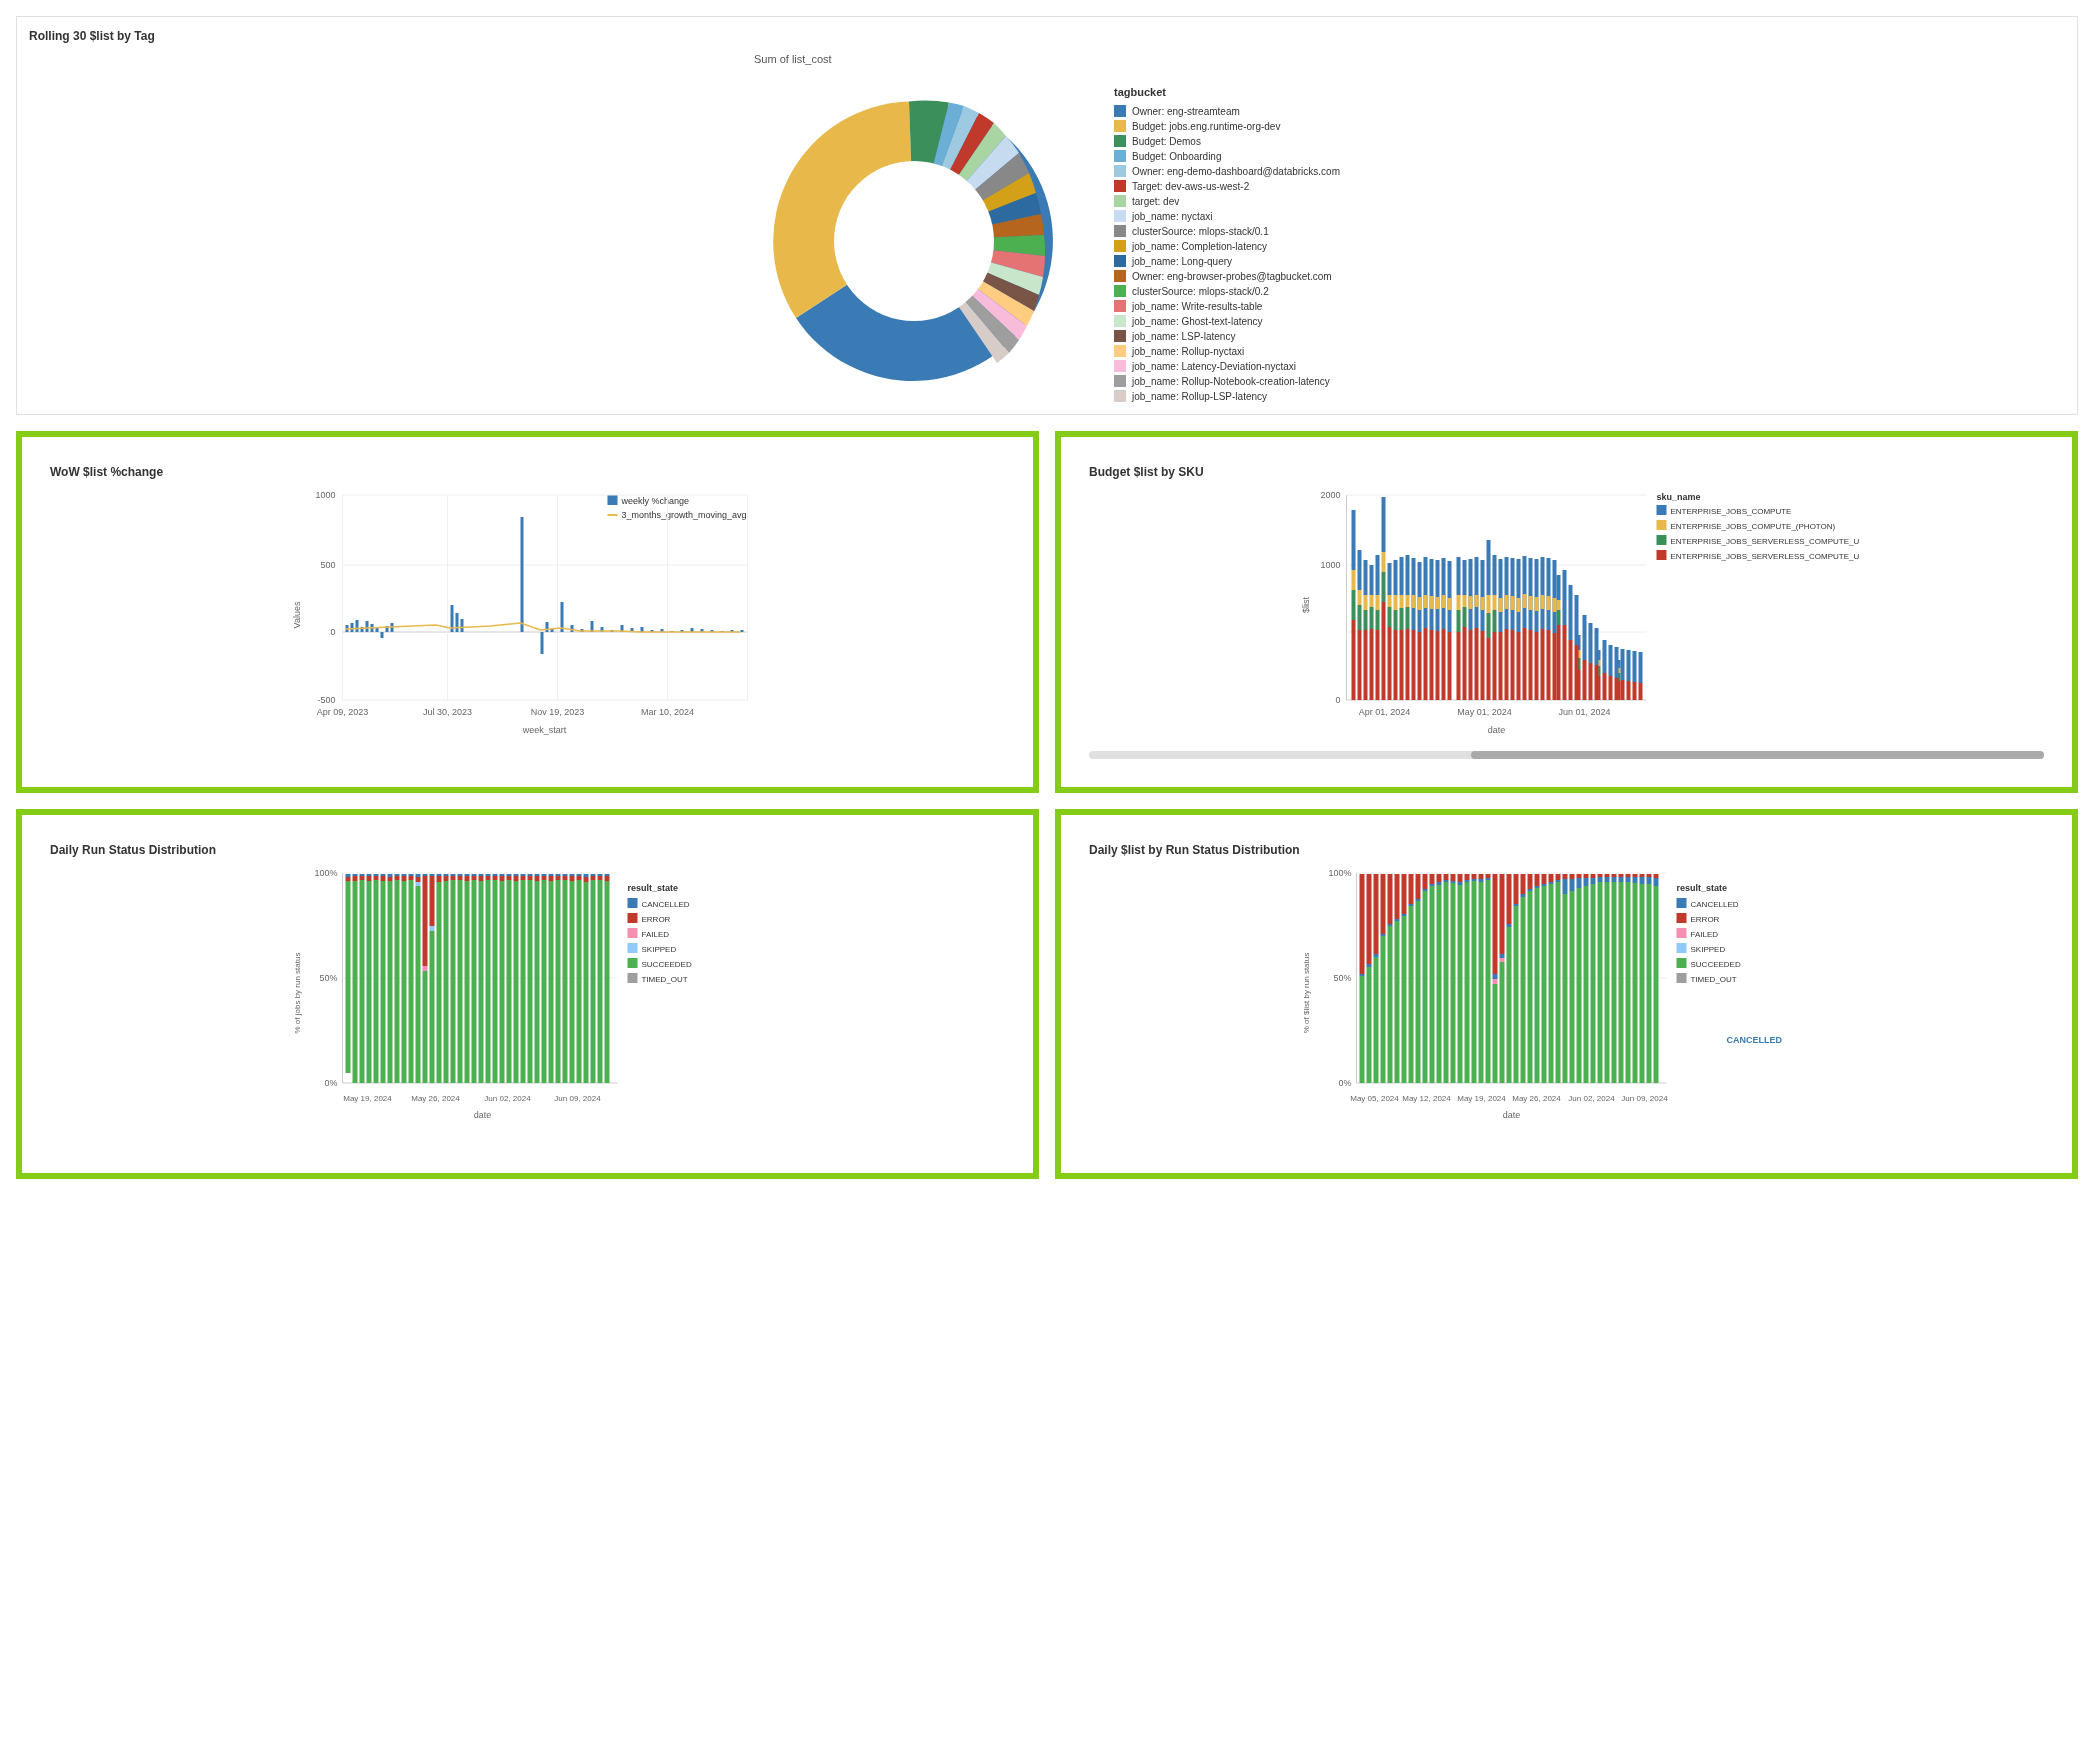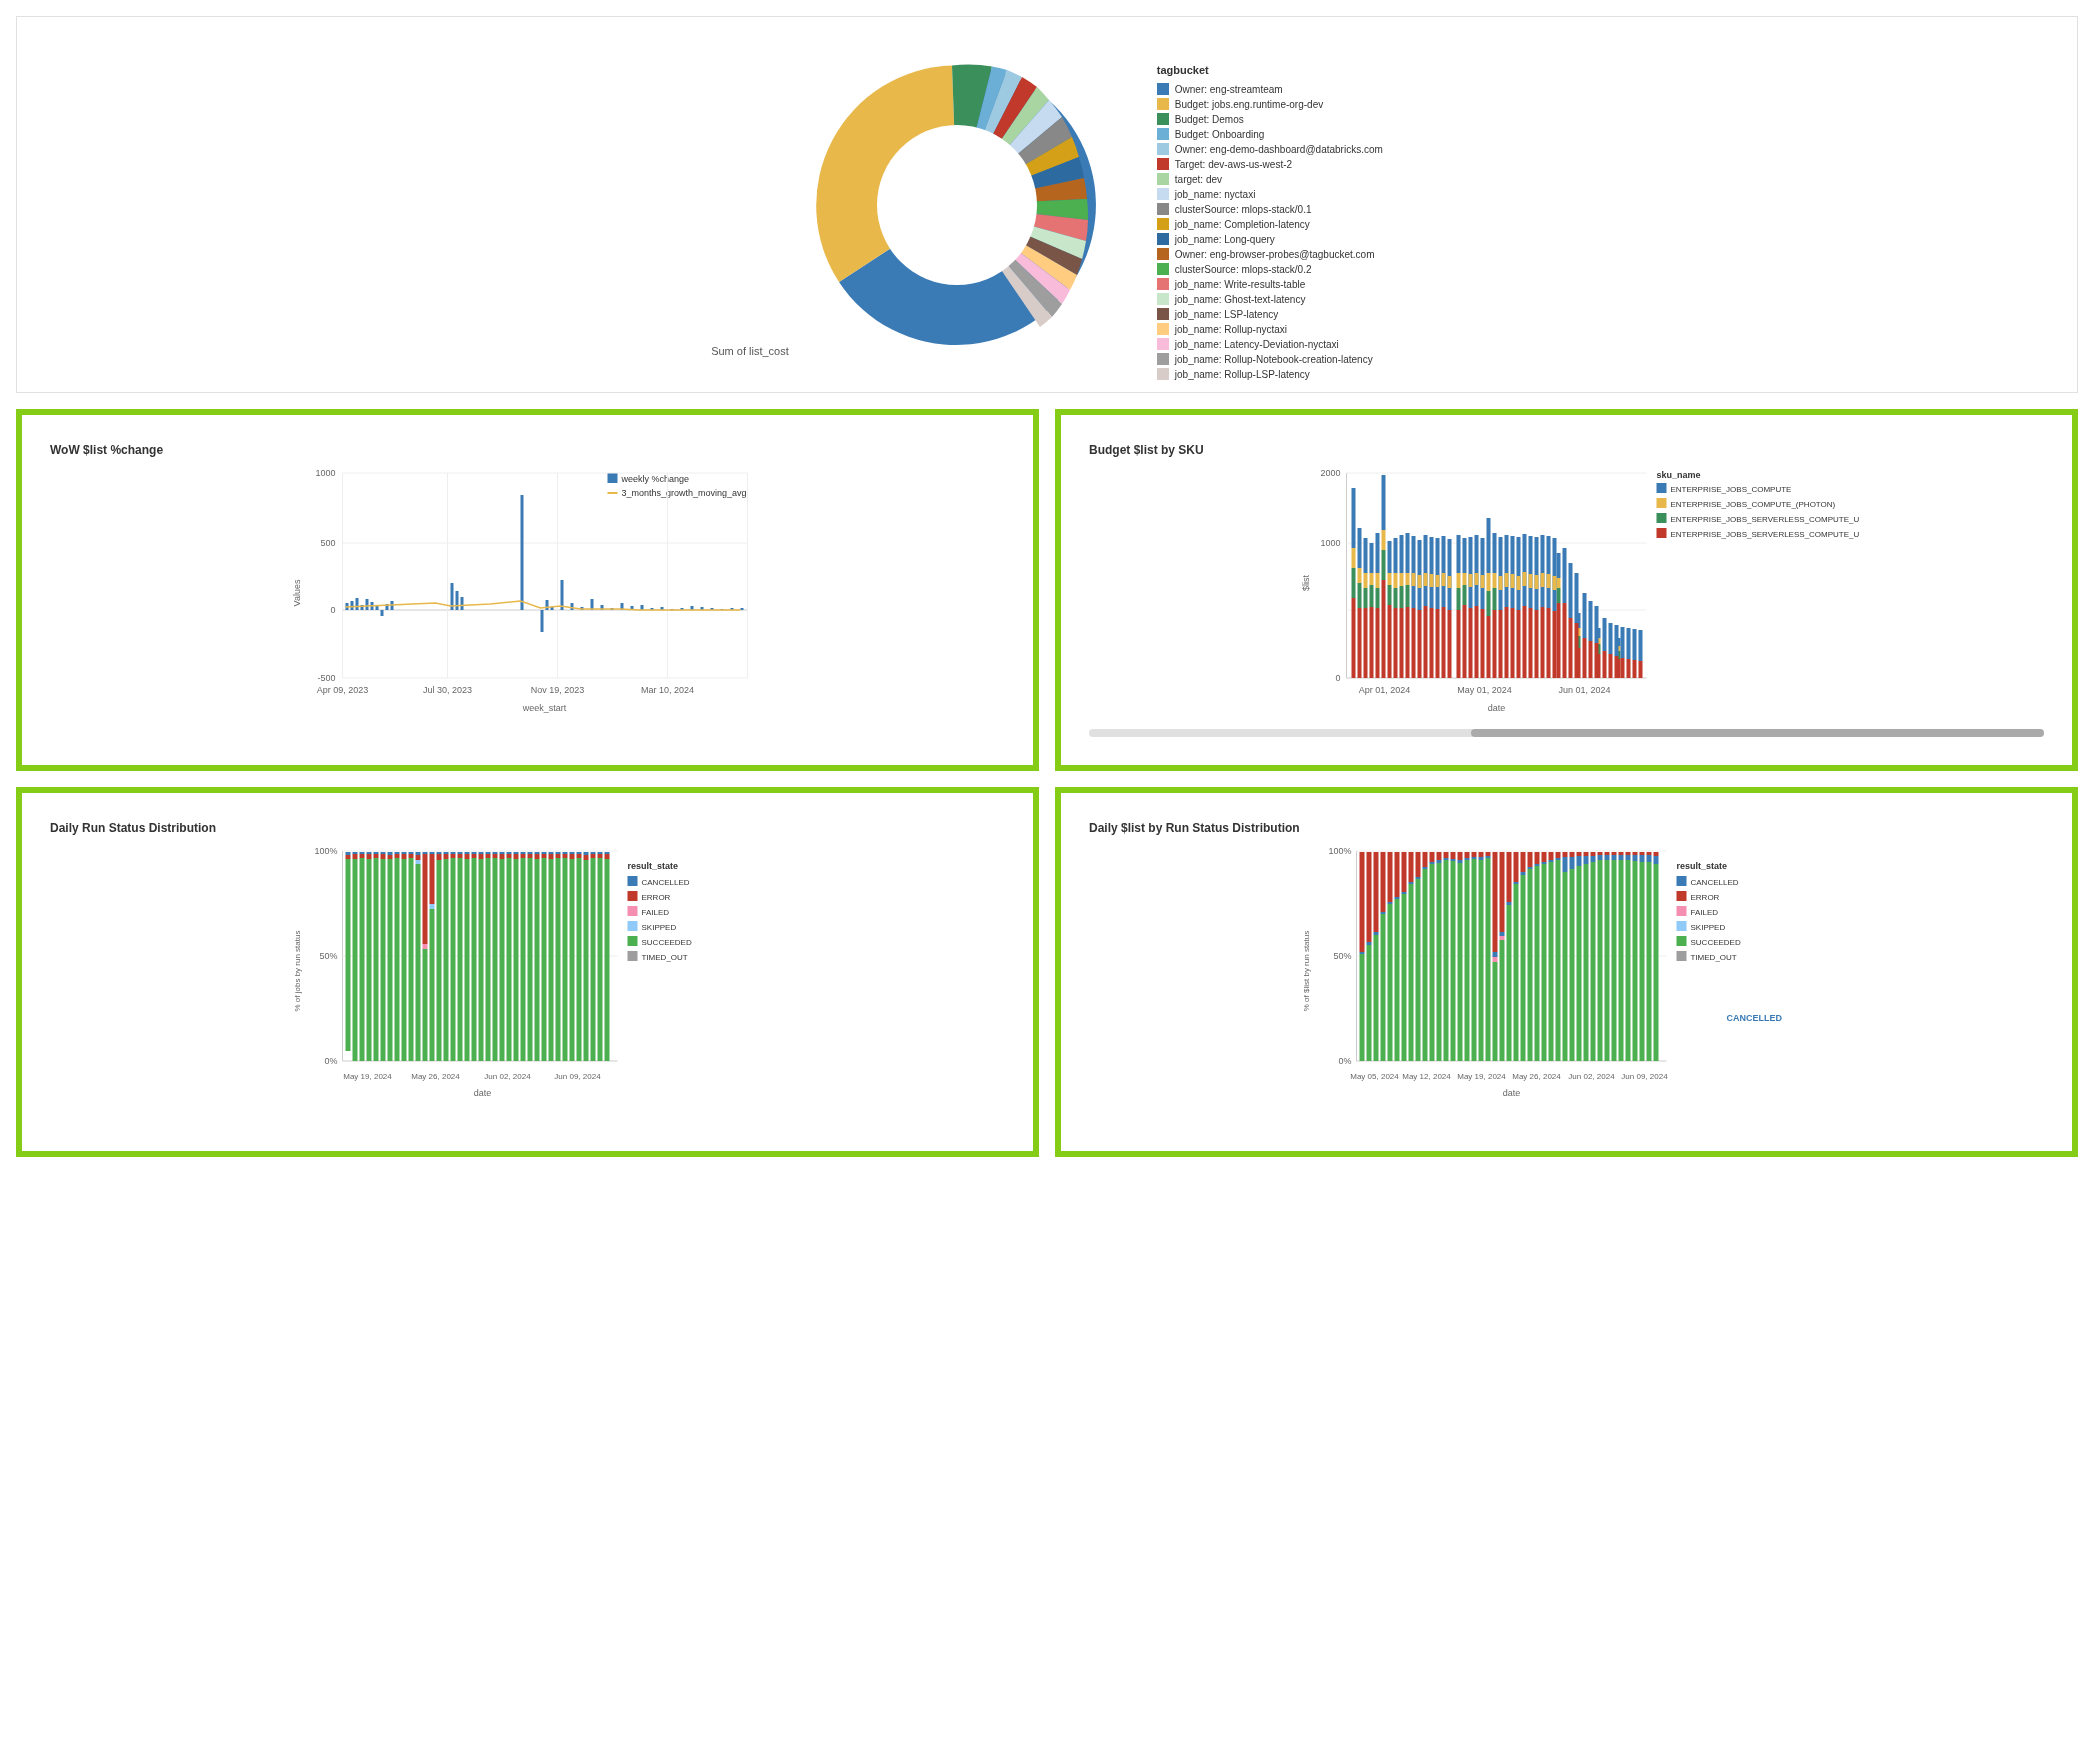--- a/index.html
+++ b/index.html
@@ -30,22 +30,22 @@
       color: #333;
     }
     .donut-container {
       display: flex;
       align-items: center;
       justify-content: center;
       gap: 40px;
     }
     .chart-area {
       display: flex;
-      flex-direction: row;
-      align-items: flex-end;
+      flex-direction: column;
+      align-items: flex-start;
       gap: 8px;
     }
     .chart-subtitle {
       font-size: 11px;
       color: #555;
       margin-bottom: 8px;
     }
     .legend-container {
       display: flex;
       flex-direction: column;
@@ -107,20 +107,21 @@
       position: absolute;
       right: 0;
     }
   </style>
 </head>
 <body>
 
 <div class="dashboard">
 
   <div class="top-section">
+    <div class="section-title">Rolling 30 $list by Tag</div>
     <div class="donut-container">
       <div class="chart-area">
         <div class="chart-subtitle">Sum of list_cost</div>
         <svg width="320" height="320" viewBox="0 0 320 320">
 
           <path d="M160,160 L160,20 A140,140 0 1,1 42,237 Z" fill="#3a7ab5"></path>
 
           <path d="M160,160 L42,237 A140,140 0 0,1 155,20.5 Z" fill="#e8b84b"></path>
 
           <path d="M160,160 L155,20.5 A140,140 0 0,1 195,21.5 Z" fill="#3a8f5a"></path>

